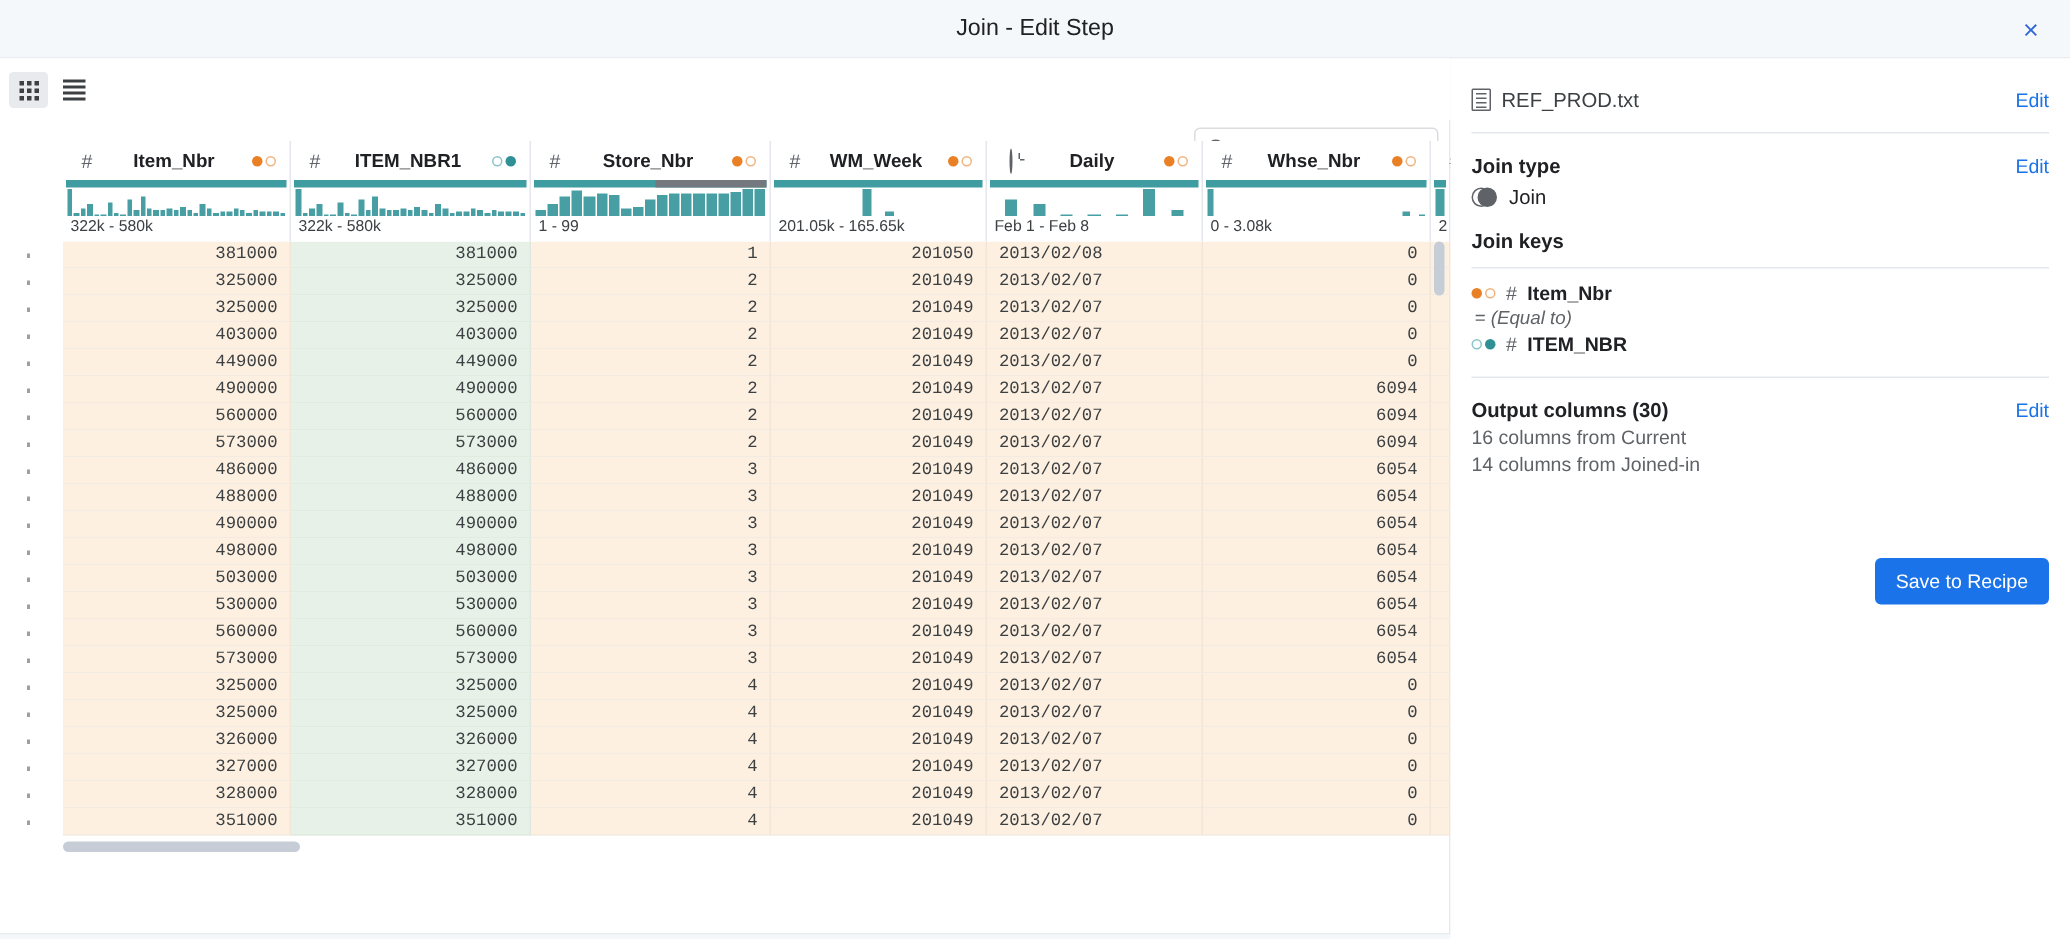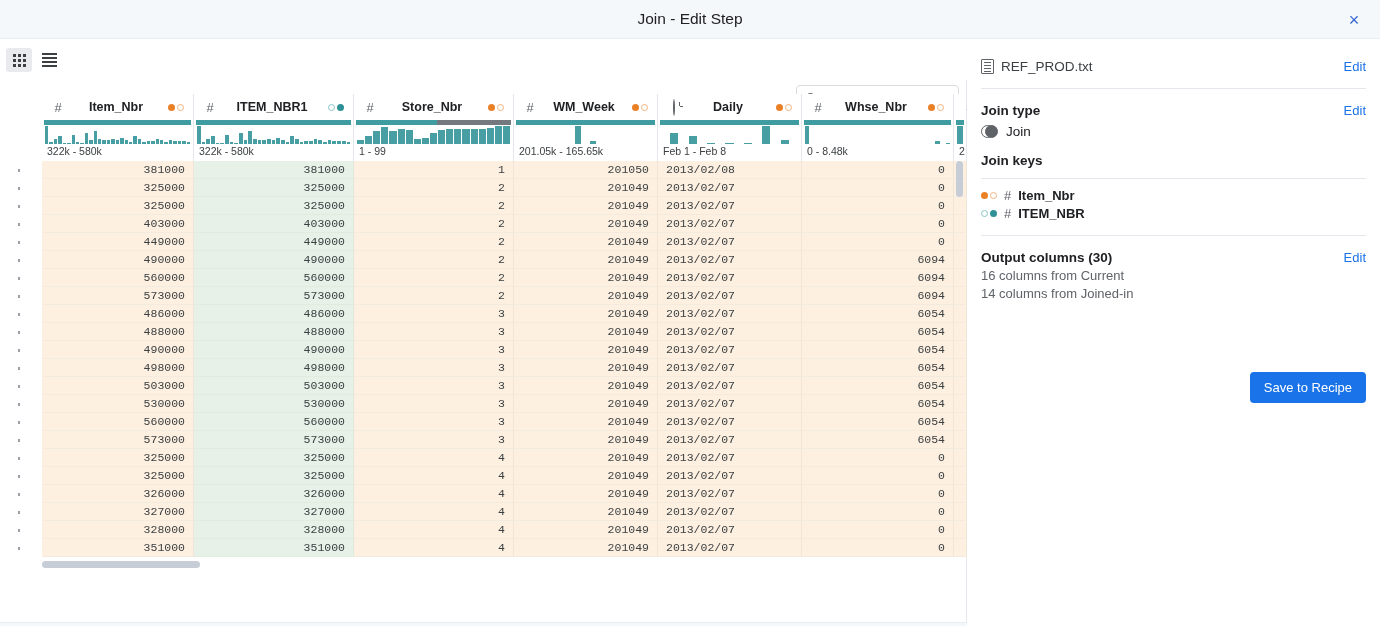--- a/index.html
+++ b/index.html
@@ -495,21 +495,21 @@
             <span style="height: 100%;"></span>
           </div>
         </div>
       </div>
     <div class="range-row" id="range-row">
         <div class="col-range" style="left: 42px; width: 152px;">322k - 580k</div>
         <div class="col-range" style="left: 194px; width: 160px;">322k - 580k</div>
         <div class="col-range" style="left: 354px; width: 160px;">1 - 99</div>
         <div class="col-range" style="left: 514px; width: 144px;">201.05k - 165.65k</div>
         <div class="col-range" style="left: 658px; width: 144px;">Feb 1 - Feb 8</div>
-        <div class="col-range" style="left: 802px; width: 152px;">0 - 8.48k</div>
+        <div class="col-range" style="left: 802px; width: 152px;">0 - 3.08k</div>
         <div class="col-range" style="left: 954px; width: 13px;">2</div>
       </div>
 
     <div class="rows-area" id="rows-area">
         <div class="drow">
           <div class="gut"></div>
           <div class="cell" style="left: 42px; width: 152px;">381000</div>
           <div class="cell green" style="left: 194px; width: 160px;">381000</div>
           <div class="cell" style="left: 354px; width: 160px;">1</div>
           <div class="cell" style="left: 514px; width: 144px;">201050</div>
@@ -774,20 +774,21 @@
       <div class="rlabel">Join keys</div>
       <div class="rdiv" style="margin-top:10px"></div>
       <div class="keyrow" style="margin-top:9px">
         <span class="src-dots">
           <span class="dot o-f"></span>
           <span class="dot o-e"></span>
         </span>
         <span class="hashic">#</span>
         <span class="kname">Item_Nbr</span>
       </div>
+      <div class="equal">= (Equal to)</div>
       <div class="keyrow">
         <span class="src-dots">
           <span class="dot t-e"></span>
           <span class="dot t-f"></span>
         </span>
         <span class="hashic">#</span>
         <span class="kname">ITEM_NBR</span>
       </div>
       <div class="rdiv"></div>
     </div>

